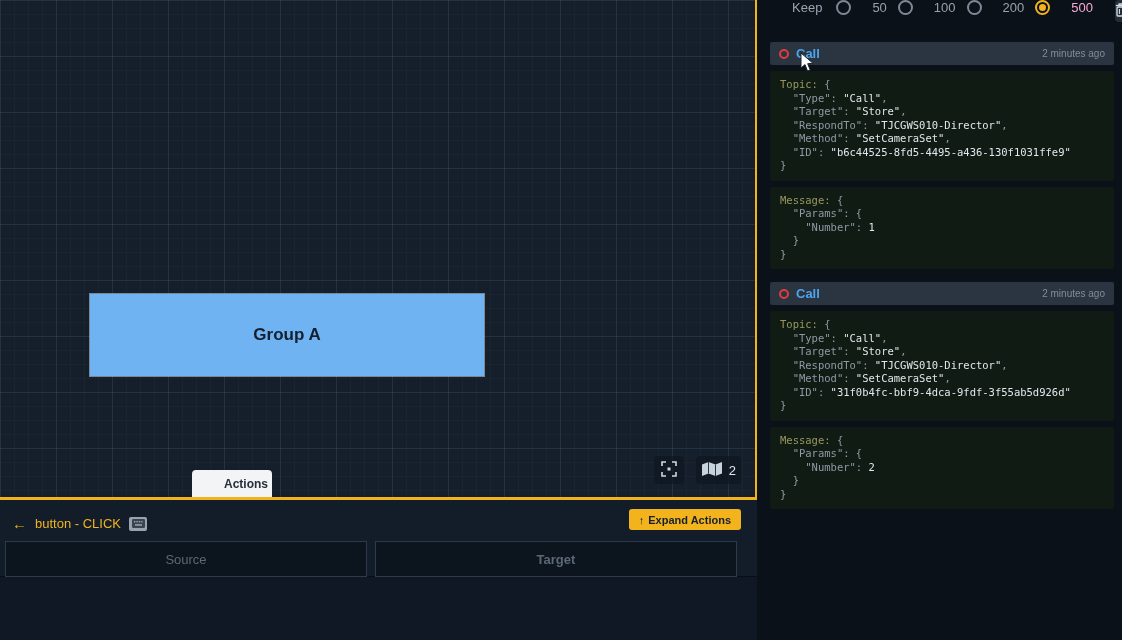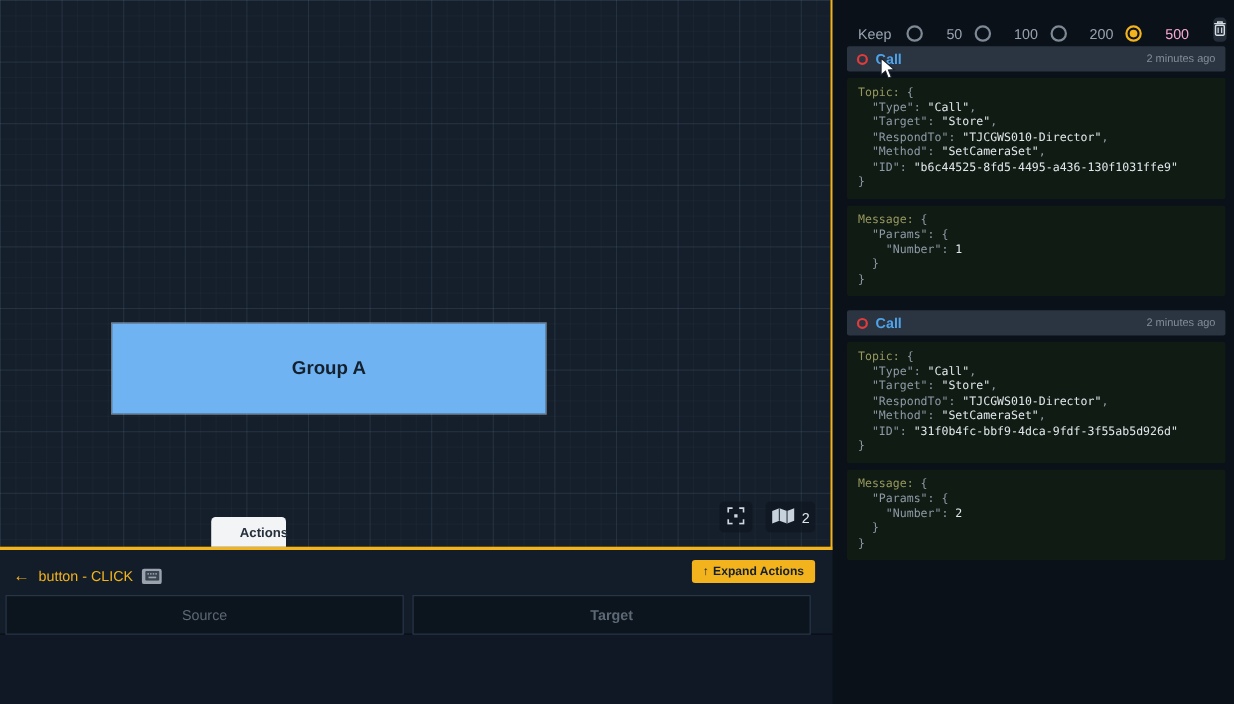--- a/index.html
+++ b/index.html
@@ -14,30 +14,30 @@
     background-image:
       linear-gradient(to right, rgba(140,170,200,0.10) 1px, transparent 1px),
       linear-gradient(to bottom, rgba(140,170,200,0.10) 1px, transparent 1px),
       linear-gradient(to right, rgba(140,170,200,0.035) 1px, transparent 1px),
       linear-gradient(to bottom, rgba(140,170,200,0.035) 1px, transparent 1px);
     background-size:56px 56px, 56px 56px, 14px 14px, 14px 14px;
     border-right:2px solid #f2b31c;
     border-bottom:3px solid #f2b31c;
   }
   .group-pair {
-    position:absolute; left:101px; top:293px; width:396px; height:84px;
+    position:absolute; left:89px; top:293px; width:396px; height:84px;
     display:flex; border:1px solid rgba(205,222,238,0.55);
   }
   .group { flex:1; display:flex; align-items:center; justify-content:center;
     font-size:17px; font-weight:700; cursor:pointer; }
   .group.a { background:#6fb3f2; color:#14202d; }
   .group.b { background:#1e2d3f; color:#4fa3ea; font-weight:600; }
 
   .actions-tab {
-    position:absolute; left:192px; bottom:0; width:68px; height:27px;
+    position:absolute; left:192px; bottom:0; width:80px; height:27px;
     background:#f2f4f6; color:#26303c; font-size:12px; font-weight:700;
     display:flex; align-items:center; justify-content:center;
     border-radius:4px 4px 0 0; cursor:pointer;padding-left:28px;
   }
   .canvas-tools { position:absolute; right:14px; bottom:13px; display:flex; gap:12px; align-items:center; }
   .tool-btn { min-width:30px; height:28px; border-radius:4px; background:rgba(14,21,31,0.65);
     display:flex; align-items:center; justify-content:center; gap:6px; padding:0 5px; cursor:pointer; border:none; }
   .map-count { color:#dfe6ec; font-size:13px; }
 
   
@@ -52,21 +52,21 @@
     border:none; border-radius:3px; color:#15202d; font-family:"Liberation Sans",sans-serif;
     font-size:11px; font-weight:700; padding:0 10px; display:flex; align-items:center; gap:4px; cursor:pointer; }
   .field { position:absolute; top:41px; height:36px; background:#0c141e; border:1px solid #2c3a4d;
     color:#c7d0da; font-family:"Liberation Sans",sans-serif; font-size:13px; text-align:center; }
   .field::placeholder { color:#5b6875; }
   .field.src { left:5px;  width:362px; }
   .field.tgt { left:375px; width:362px;font-weight:bold; }
 
   
   .right-panel { position:absolute; left:757px; top:0; width:365px; height:640px; background:#0b1119; }
-  .keep-bar { height:38px; display:flex; align-items:flex-end; padding:0 8px 0 23px; gap:11px; }
+  .keep-bar { height:38px; display:flex; align-items:flex-start; padding:0 8px 0 35px; gap:11px; }
   .keep-label { color:#9aa5b2; font-size:13px; margin-right:3px; }
   .opt { display:flex; align-items:center; gap:21px; cursor:pointer; }
   .radio { width:15px; height:15px; border-radius:50%; border:2px solid #7e8995; position:relative; display:inline-block; }
   .opt.selected .radio { border-color:#f2b31c; }
   .opt.selected .radio::after { content:""; position:absolute; left:2px; top:2px; width:7px; height:7px;
     border-radius:50%; background:#f2b31c; }
   .opt-label { color:#98a2ae; font-size:13px; }
   .opt.selected .opt-label { color:#f9a8d4; }
   .kb-spacer { flex:1; }
   .trash-btn { width:30px; height:22px; background:#242e3b; border:none; border-radius:4px;

